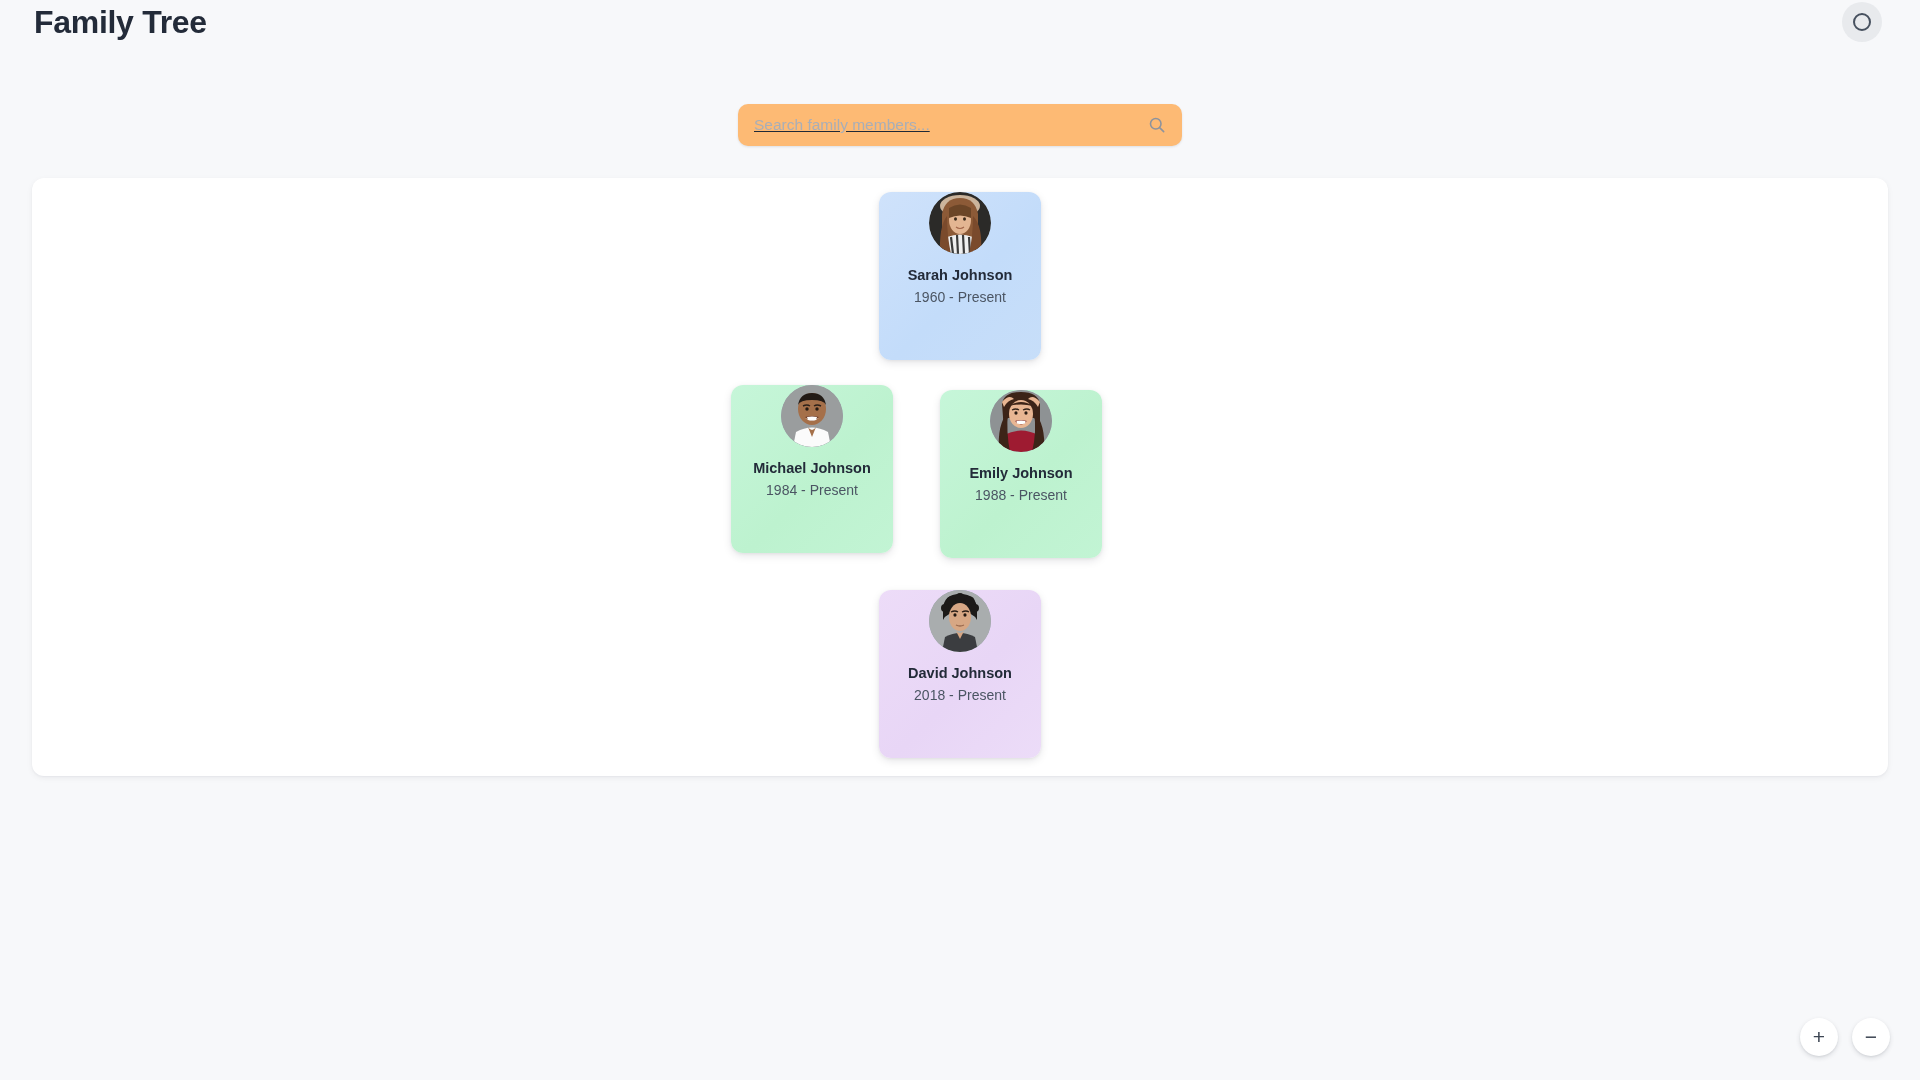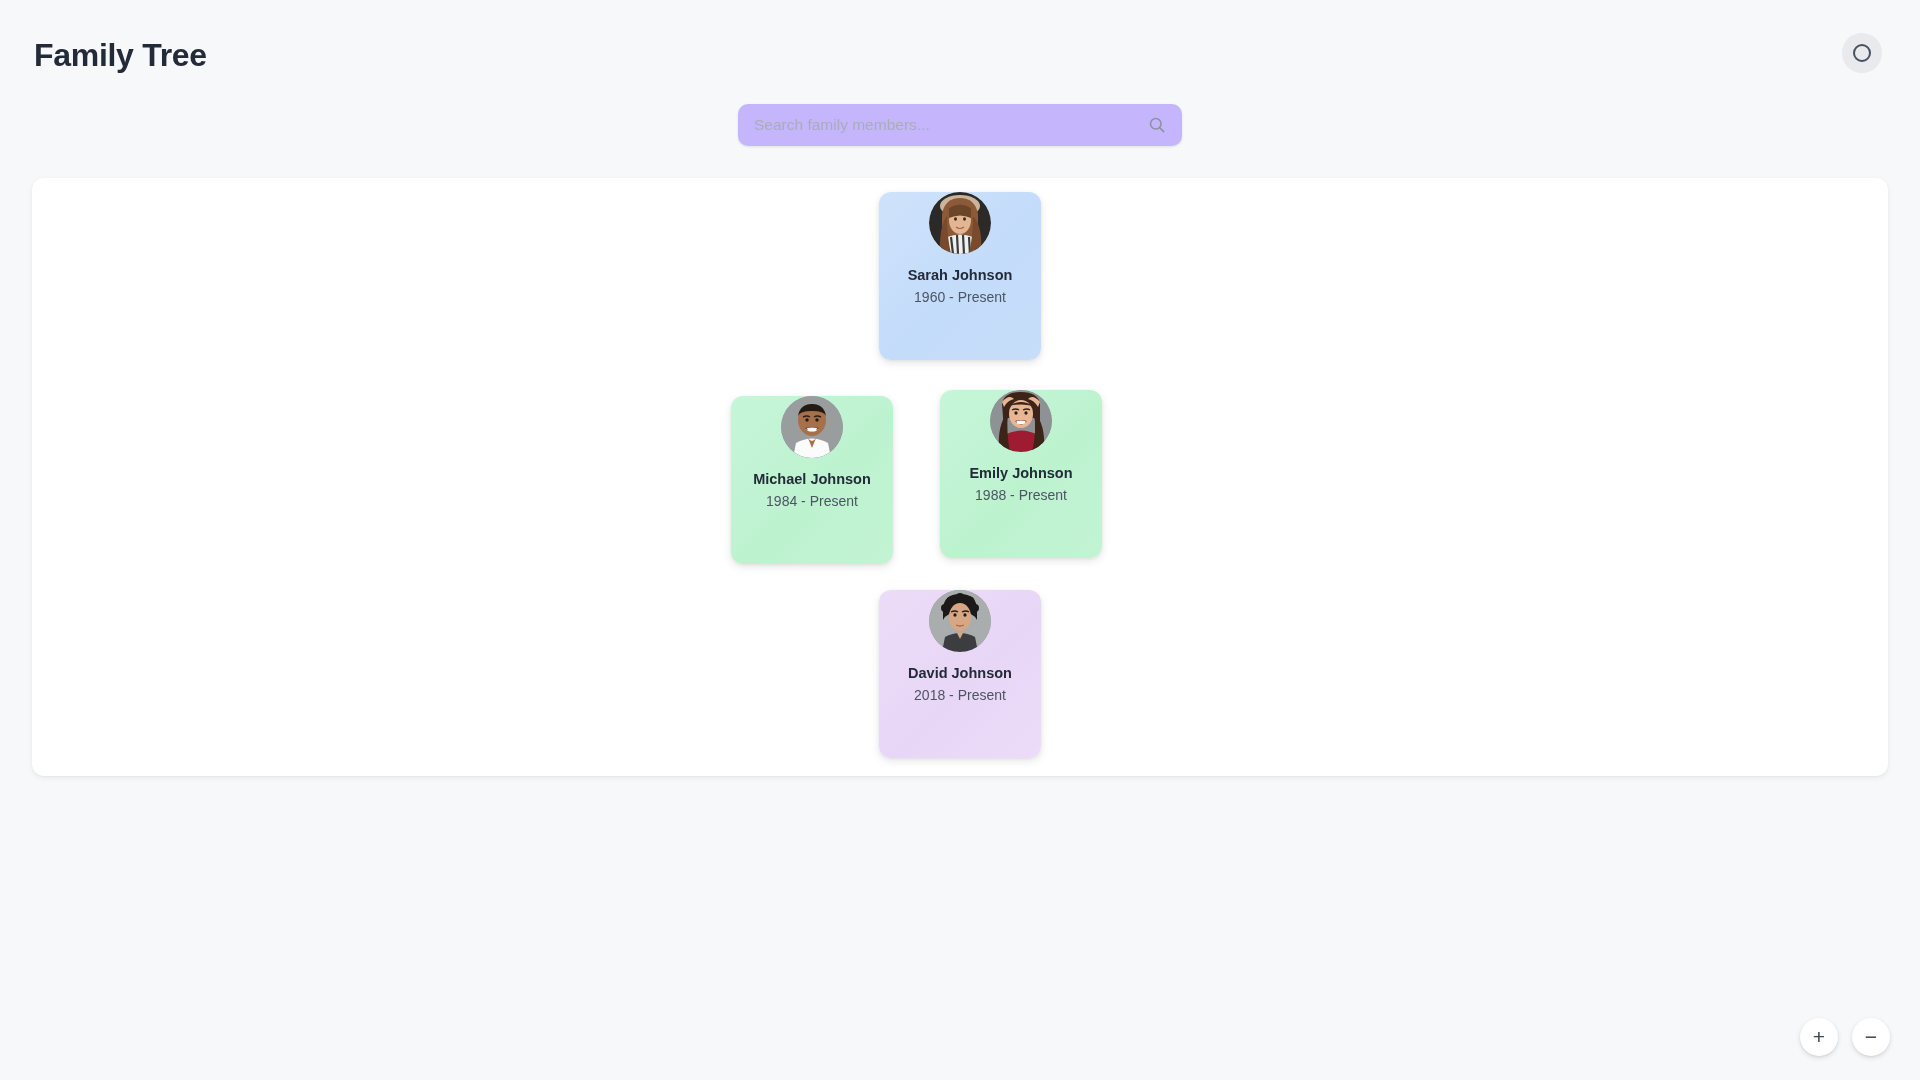--- a/index.html
+++ b/index.html
@@ -17,21 +17,20 @@
     position: relative;
   }
 
   
   .app-header {
     position: absolute;
     top: 0; left: 0;
     width: 1920px;
     height: 104px;
     display: flex;
-    align-items: center;
     justify-content: space-between;
     padding: 0 34px 0 34px;
   }
 
   .page-title {
     font-size: 32px;
     font-weight: bold;
     letter-spacing: -0.3px;
     color: #232b39;
     line-height: 1;
@@ -65,25 +64,26 @@
     left: 0;
     width: 1920px;
     display: flex;
     justify-content: center;
   }
 
   .search-box {
     position: relative;
     width: 444px;
     height: 42px;
-    background: #c4b5fd;
+    background: #fdba74;
     border-radius: 10px;
     box-shadow: 0 1px 3px rgba(16,24,40,0.07), 0 1px 2px rgba(16,24,40,0.04);
     display: flex;
     align-items: center;
+    text-decoration: underline;
   }
 
   .search-input {
     flex: 1;
     height: 100%;
     border: none;
     outline: none;
     background: transparent;
     font-family: "Liberation Sans", sans-serif;
     font-size: 15.5px;
@@ -241,21 +241,21 @@
             <path d="M22 45 L24 62 M28 43 L29 62 M34 43 L35 62 M40 45 L41 62" stroke="#3b3b3b" stroke-width="2.2"></path>
             <path d="M44 24 Q54 34 52 62 L40 62 Q44 44 44 24 Z" fill="#7a4a2c"></path>
             <path d="M18 24 Q10 34 11 62 L22 62 Q18 44 18 24 Z" fill="#7a4a2c"></path>
           </g>
         </svg>
       </div>
       <div class="person-name">Sarah Johnson</div>
       <div class="person-dates">1960 - Present</div>
     </div>
 
-    <div class="person-card gen-green" style="left:699px; top:218px;">
+    <div class="person-card gen-green" style="left:699px; top:207px;">
       <div class="avatar">
         <svg viewBox="0 0 62 62">
           <defs>
               <clipPath id="c2">
                 <circle cx="31" cy="31" r="31"></circle>
               </clipPath>
             </defs>
           <g clip-path="url(#c2)">
             <rect width="62" height="62" fill="#9a9d9e"></rect>
             <ellipse cx="31" cy="24" rx="14" ry="16" fill="#a5704a"></ellipse>

